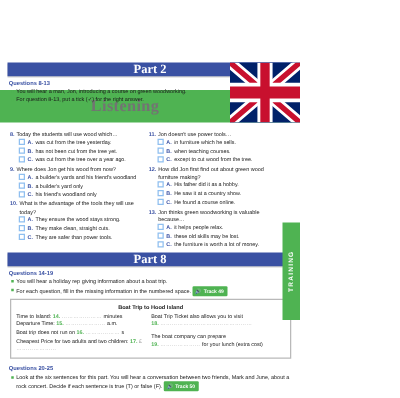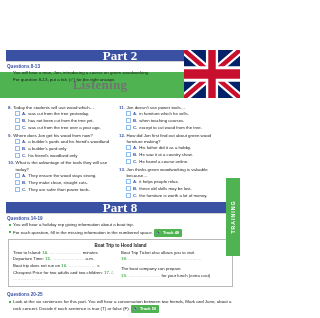--- a/index.html
+++ b/index.html
@@ -26,21 +26,21 @@
   .flag {
     position:absolute; right:0; top:0; width:56px; height:48px;
     overflow:hidden; background:#1b3a8c;
   }
   .flag svg { display:block; width:100%; height:100%; }
 
   
   .partbar {
     height:11px; background:#3a51a3; color:#fff;
     display:flex; align-items:center; justify-content:center;
-    font-size:13px; font-weight:bold; font-family:"Liberation Serif", serif;
+    font-size:10px; font-weight:bold; font-family:"Liberation Serif", serif;
     margin:0 6px 0 6px;
   }
   .partbar.shadow { box-shadow:0 1px 0 rgba(0,0,0,.18); }
 
   .qhead {
     color:#3a51a3; font-size:4.6px; font-weight:bold;
     margin:2.5px 0 1.5px 7px;
   }
   .bullets { margin:0 7px 0 9px; }
   .bullet {

